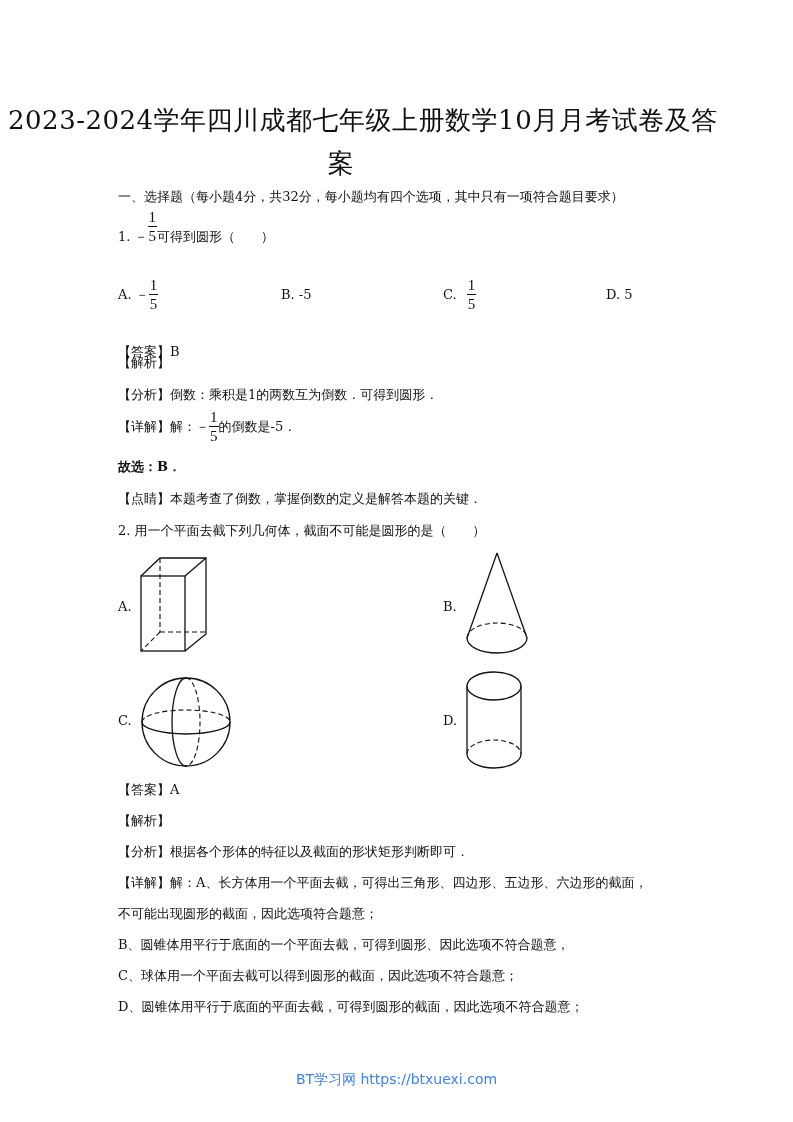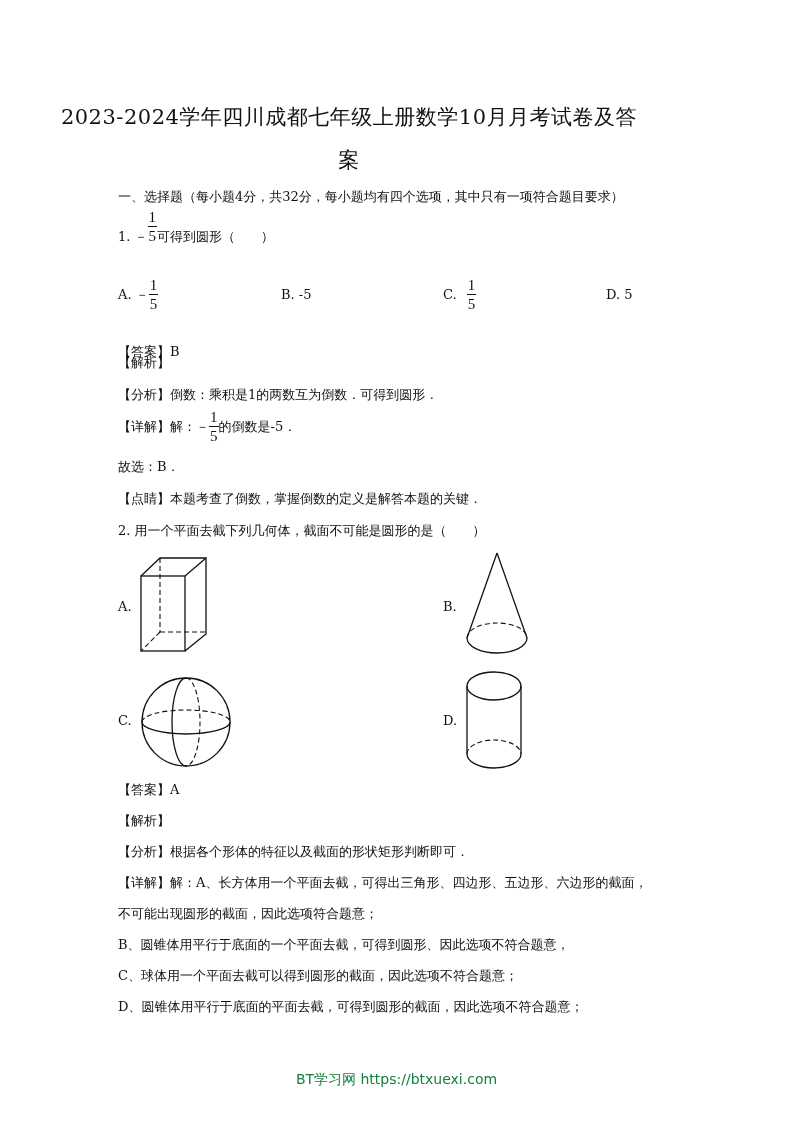--- a/index.html
+++ b/index.html
@@ -1,24 +1,24 @@
 <!DOCTYPE html>
 <html><head>
 <meta charset="utf-8">
 <style>
   html, body { margin:0; padding:0; background:#fff; }
   body { width:793px; height:1122px; position:relative; overflow:hidden;
          font-family:"DejaVu Serif","Liberation Serif",serif; color:#111; }
   .abs { position:absolute; white-space:nowrap; }
-  .title { font-size:21px; left:16px; width:666px; text-align:center; letter-spacing:0.5px; }
+  .title { font-size:26px; left:8px; width:666px; text-align:center; letter-spacing:0.5px; }
   .txt { font-size:13px; }
   .frac { display:inline-block; vertical-align:middle; text-align:center; font-family:"Liberation Serif",serif; font-size:15px; line-height:1; }
   .frac .num { display:block; padding:0 1px 1px; border-bottom:1px solid #111; }
   .frac .den { display:block; padding-top:2px; }
-  .footer { font-family:"DejaVu Sans","Liberation Sans",sans-serif; font-size:14px; color:#15803d; left:0; width:793px; text-align:center; }
+  .footer { font-family:"DejaVu Sans","Liberation Sans",sans-serif; font-size:14px; color:#3b82f6; left:0; width:793px; text-align:center; }
   svg { position:absolute; overflow:visible; }
 </style>
 </head>
 <body>
 
 <div class="abs title" style="top:103px;">2023-2024学年四川成都七年级上册数学10月月考试卷及答</div>
 <div class="abs title" style="top:146px;">案</div>
 
 <div class="abs txt" style="left:118px; top:188px;">一、选择题（每小题4分，共32分，每小题均有四个选项，其中只有一项符合题目要求）</div>
 
@@ -37,21 +37,21 @@
   <span class="frac" style="margin-left:6px;"><span class="num">1</span><span class="den">5</span></span>
 </div>
 <div class="abs txt" style="left:606px; top:287px;">D.  5</div>
 
 <div class="abs txt" style="left:118px; top:322px;margin-top:21px;">【答案】B</div>
 <div class="abs txt" style="left:118px; top:354px;">【解析】</div>
 <div class="abs txt" style="left:118px; top:386px;">【分析】倒数：乘积是1的两数互为倒数．可得到圆形．</div>
 <div class="abs txt" style="left:118px; top:410px;">
   <span>【详解】解：</span><span>－</span><span class="frac"><span class="num">1</span><span class="den">5</span></span><span>的倒数是-5．</span>
 </div>
-<div class="abs txt" style="left:118px; top:458px;">故选：B．</div>
+<div class="abs txt" style="left:118px; top:458px;font-weight:bold;">故选：B．</div>
 <div class="abs txt" style="left:118px; top:490px;">【点睛】本题考查了倒数，掌握倒数的定义是解答本题的关键．</div>
 
 <div class="abs txt" style="left:118px; top:522px;">2. 用一个平面去截下列几何体，截面不可能是圆形的是（　　）</div>
 
 <div class="abs txt" style="left:118px; top:599px;">A.</div>
 <svg style="left:140px; top:556px;" width="70" height="100" viewBox="0 0 70 100">
   <g fill="none" stroke="#111" stroke-width="1.3">
     <rect x="1" y="20" width="44" height="75"></rect>
     <polyline points="1,20 20,2 66,2 66,78 45,95"></polyline>
     <line x1="45" y1="20" x2="66" y2="2"></line>

